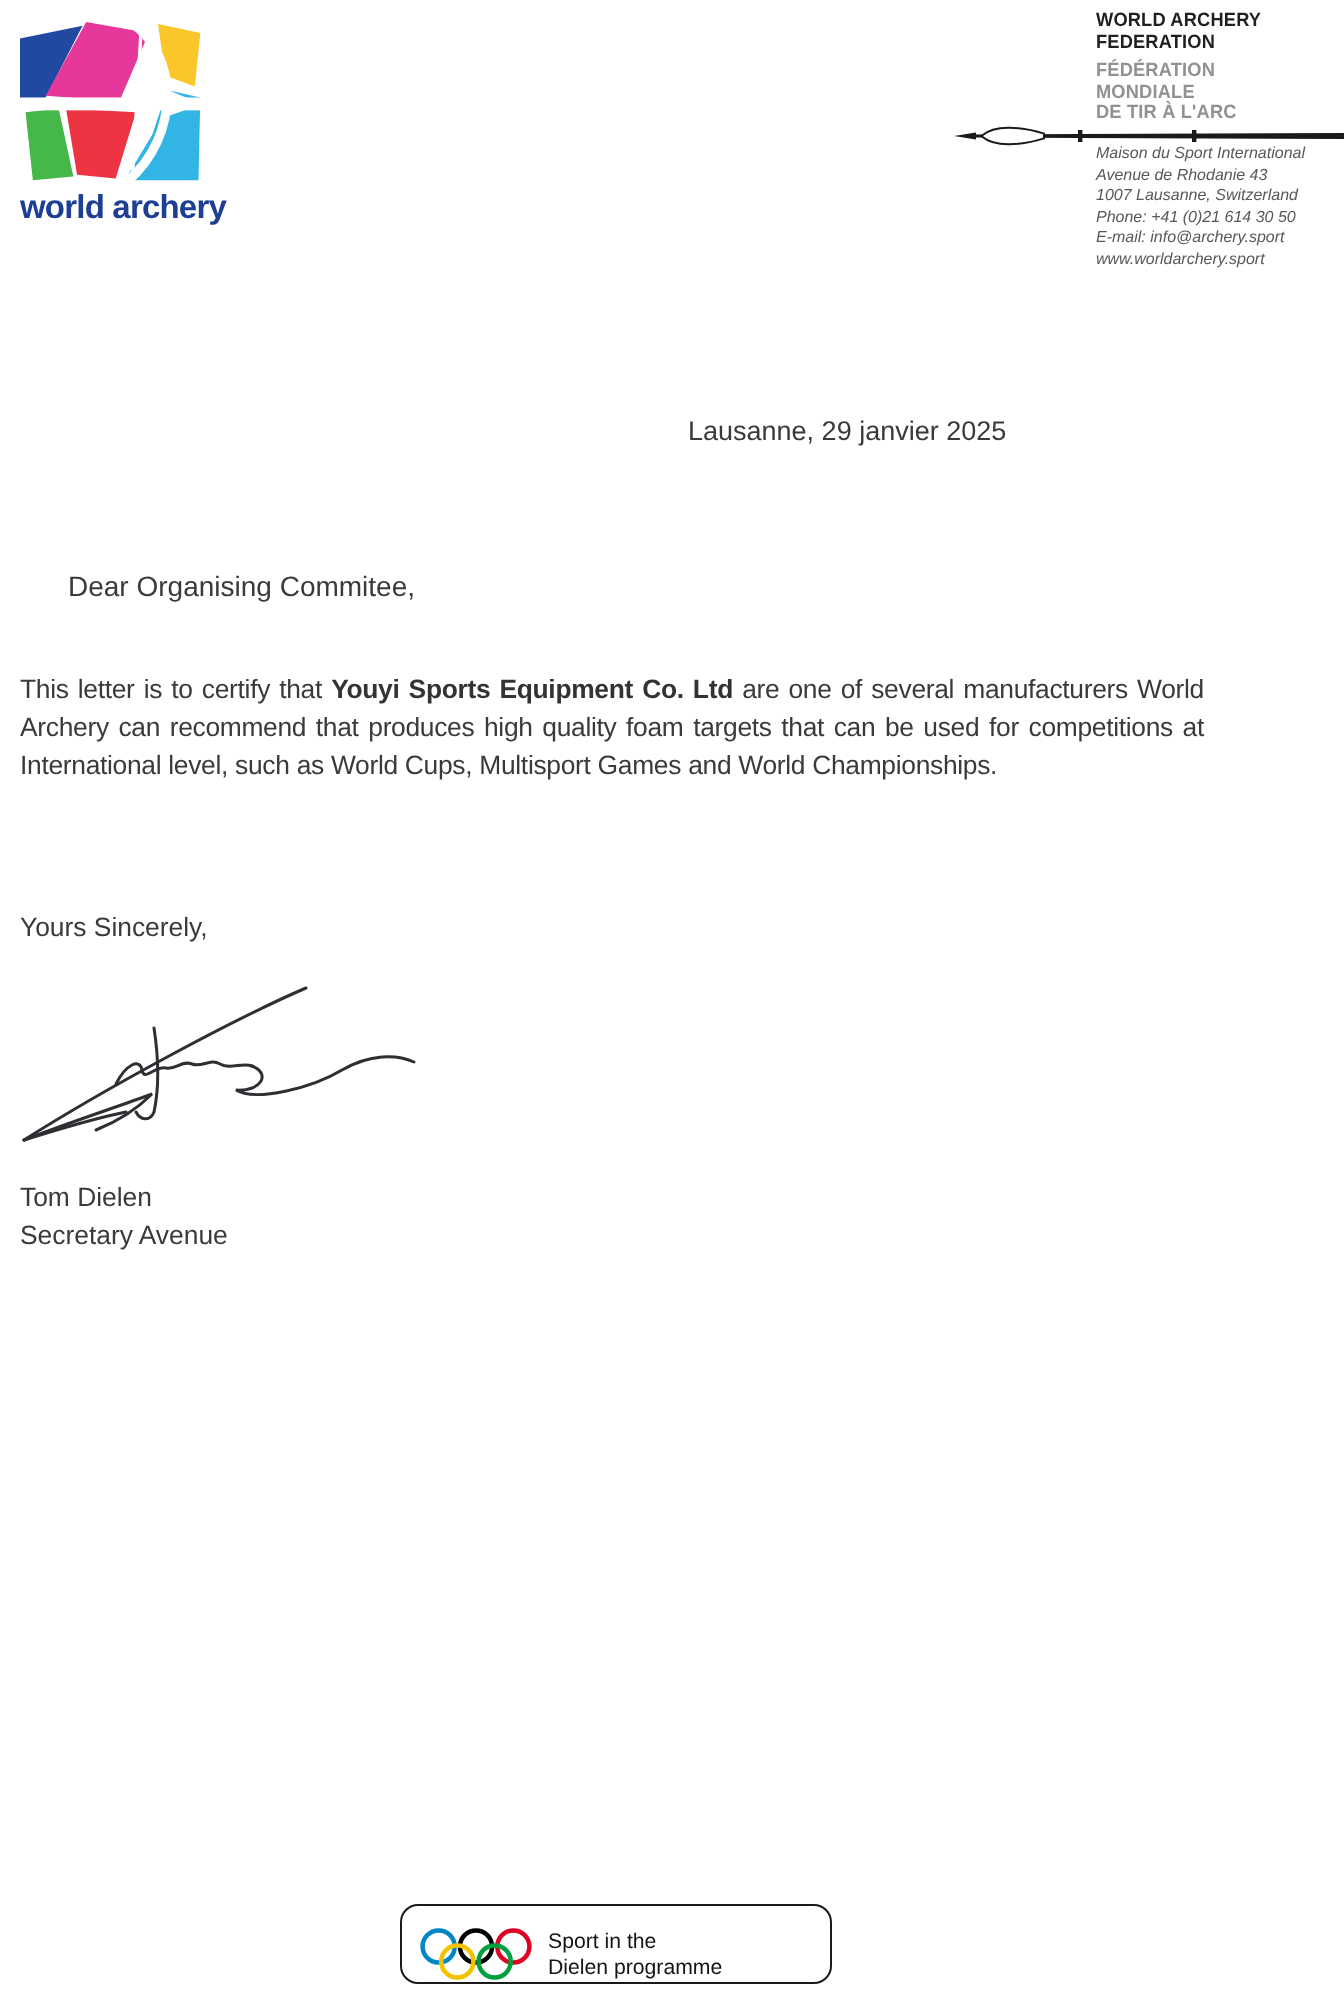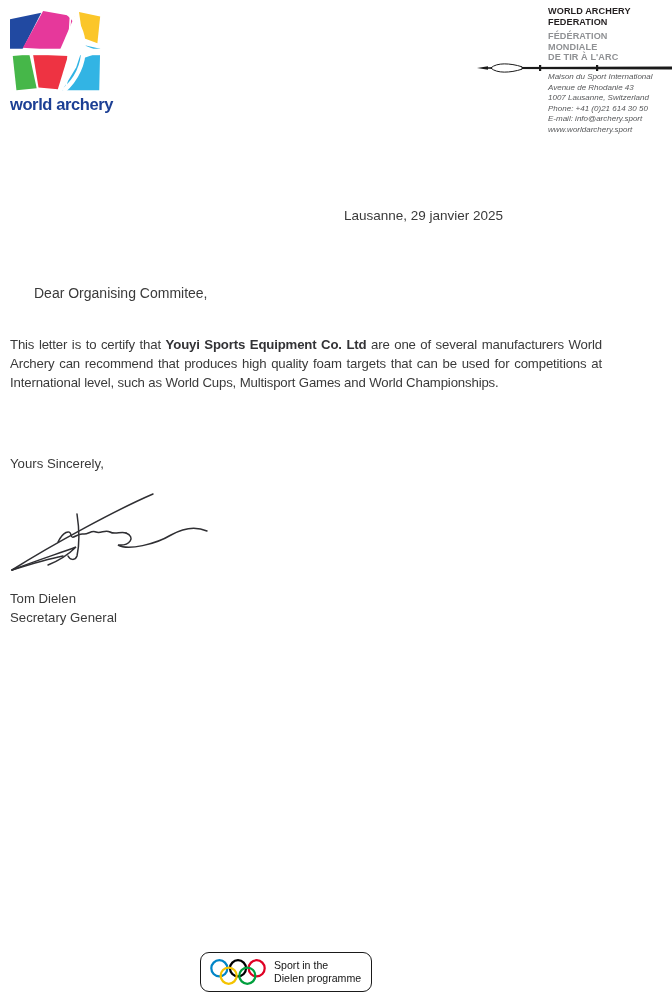--- a/index.html
+++ b/index.html
@@ -31,23 +31,23 @@
     text-align:justify; letter-spacing:-0.15px;
   }
   .body-par b { color:#333336; }
   .par2 { left:10px; top:418px; font-size:13.2px; }
   .closing { left:10px; top:456px; font-size:13.2px; }
   .signature { left:8px; top:487px; }
   .signer-block { left:10px; top:589px; font-size:13.2px; line-height:19px; }
 
   
   .footer-box {
-    left:200px; top:952px; width:172px; height:40px; box-sizing:border-box;
+    left:200px; top:952px; width:216px; height:40px; box-sizing:border-box;
     border:1.3px solid #1a1a1a; border-radius:9px;
-    display:flex; align-items:center; padding:0 9px; gap:8px; background:#fff;
+    display:flex; align-items:flex-end; padding:0 9px; gap:8px; background:#fff;
   }
   .footer-text { font-size:10.6px; line-height:13px; color:#141414; white-space:nowrap; }
 </style>
 </head>
 <body>
 
 <div class="page">
 
   <div class="abs logo-block">
     <svg class="logo-mark" width="92" height="83" viewBox="0 0 100 90" aria-hidden="true">
@@ -107,21 +107,21 @@
       <path d="M4,83 C30,73 52,66 68,60 C60,68 50,74 40,78"></path>
       <path d="M4,83 C20,78 40,72 55,69"></path>
       <path d="M69,27 C71,40 72,55 69,69 C67,74 62,73 60,69"></path>
       <path d="M50,55 C55,45 62,42 63,48 C64,54 69,46 75,47 C80,48 83,43 88,45 C93,47 97,42 102,45 C107,48 113,44 118,46"></path>
       <path d="M118,46 C128,50 122,59 110,58 C120,64 148,57 163,48 C177,40 190,40 199,44"></path>
     </g>
   </svg>
 
   <div class="abs signer-block">
     <div>Tom Dielen</div>
-    <div>Secretary General</div>
+    <div>Secretary Avenue</div>
   </div>
 
   <div class="abs footer-box">
     <svg width="56" height="28" viewBox="0 0 60 30" aria-hidden="true">
       <g fill="none" stroke-width="2.4">
         <circle cx="10" cy="11" r="8.6" stroke="#0085c7"></circle>
         <circle cx="30" cy="11" r="8.6" stroke="#000000"></circle>
         <circle cx="50" cy="11" r="8.6" stroke="#df0024"></circle>
         <circle cx="20" cy="19" r="8.6" stroke="#f4c300"></circle>
         <circle cx="40" cy="19" r="8.6" stroke="#009f3d"></circle>

